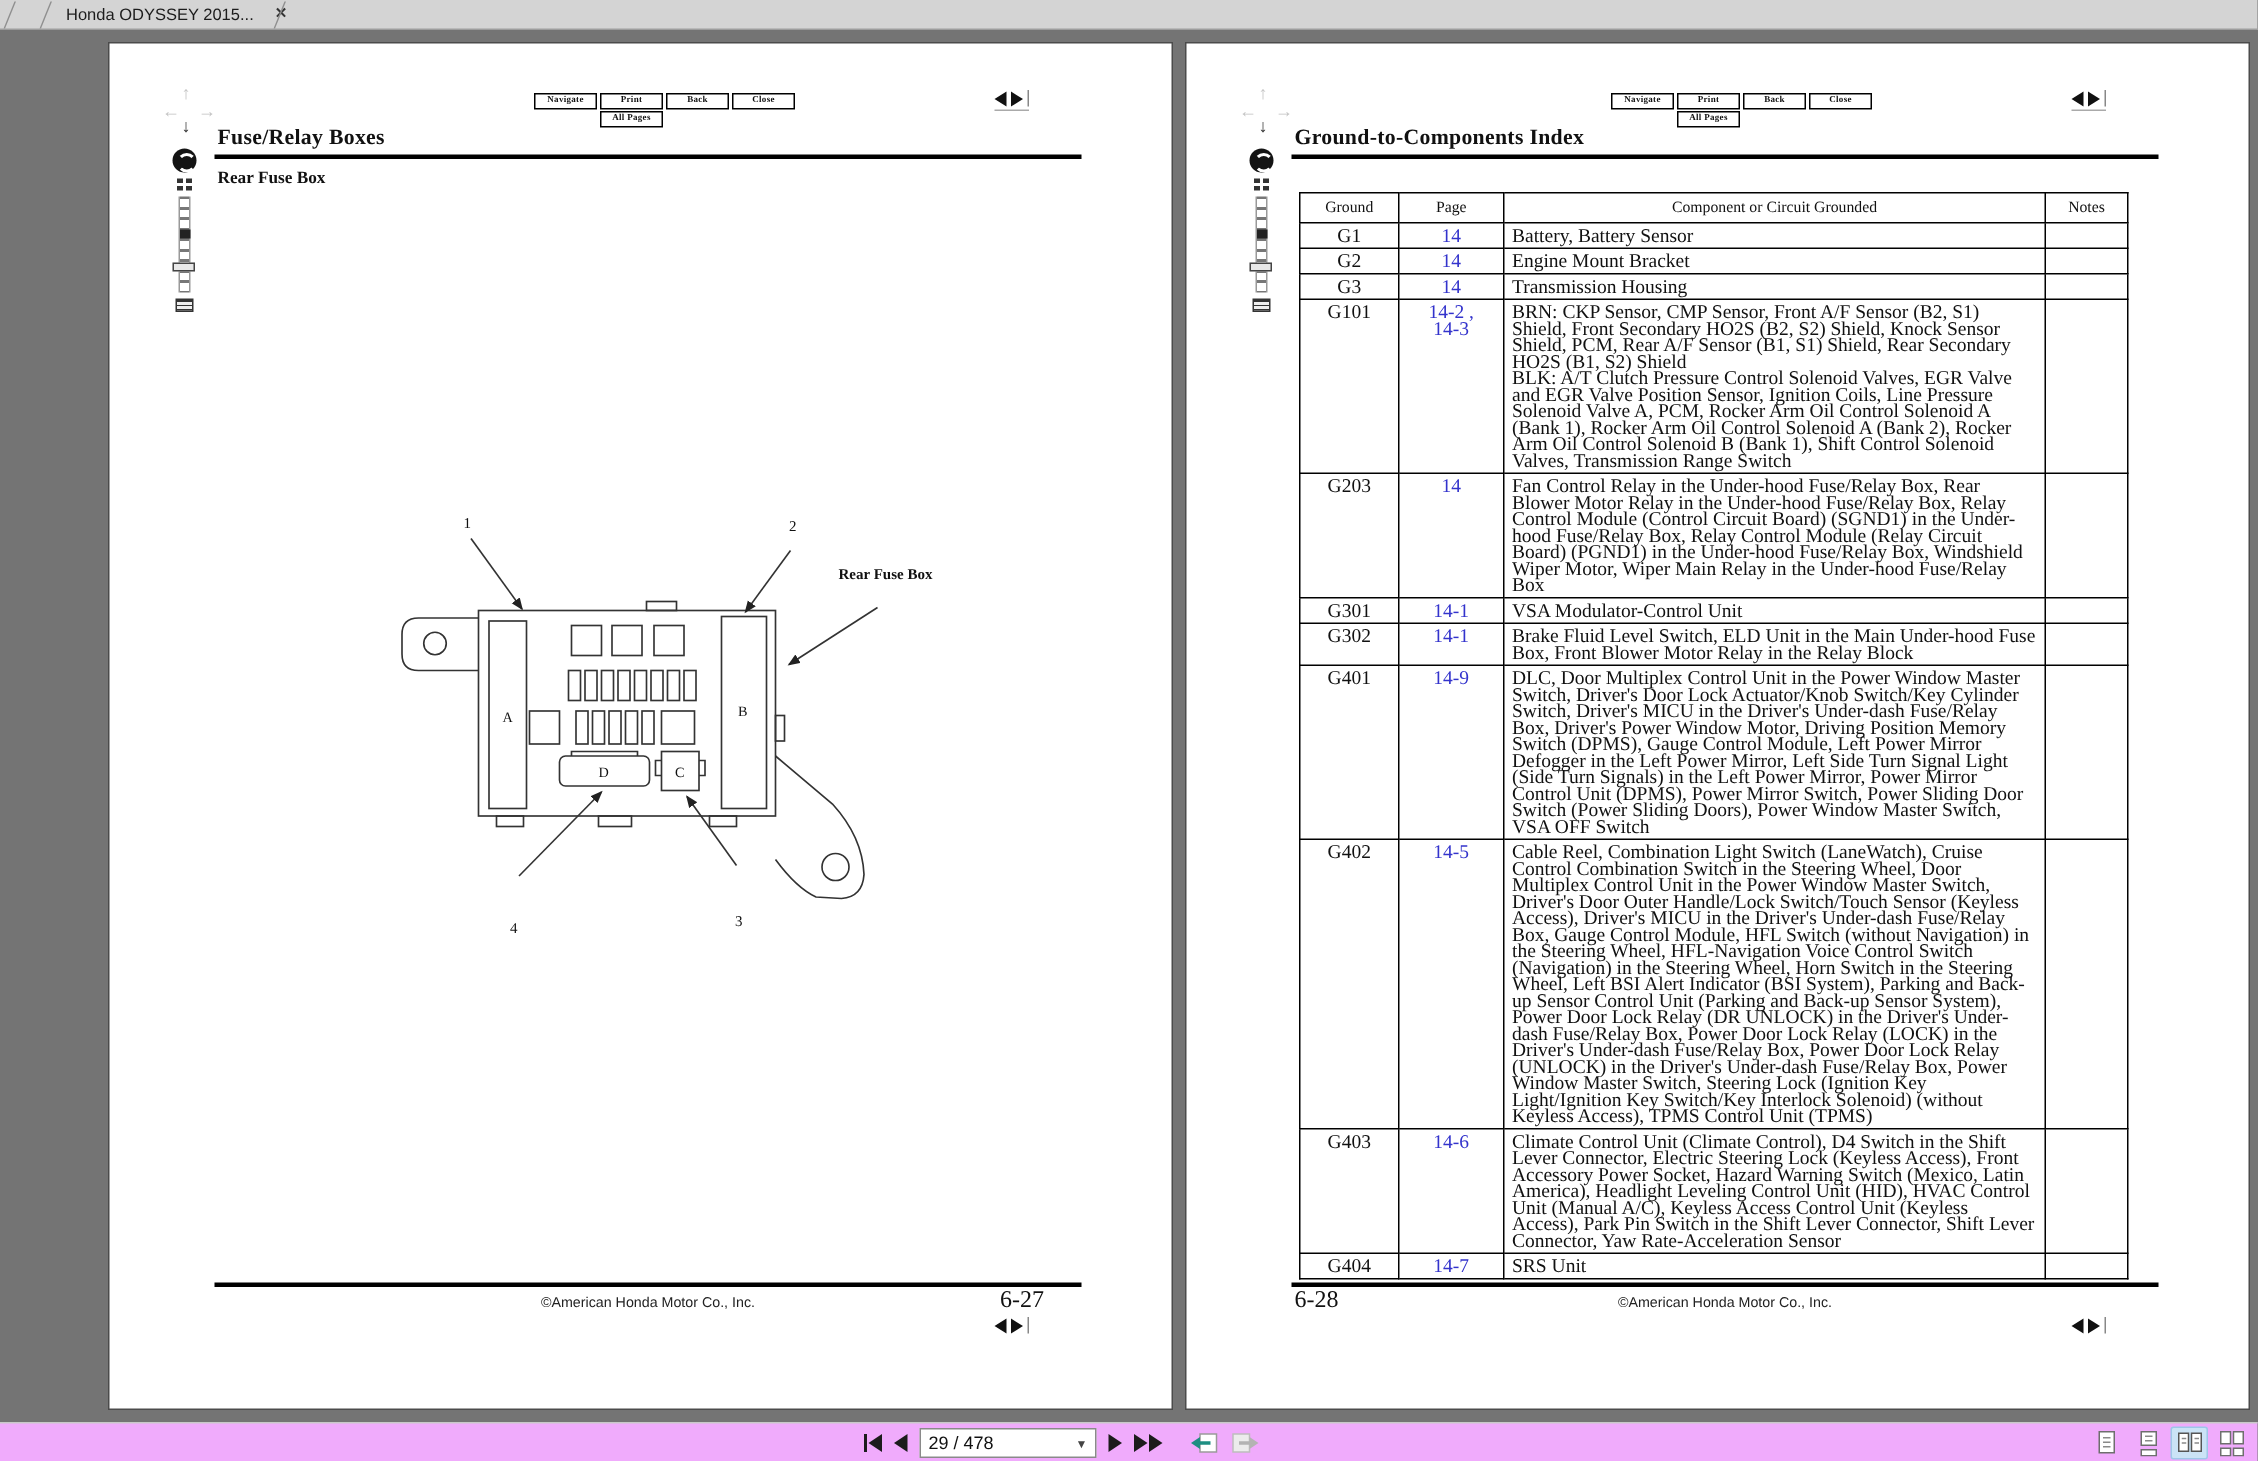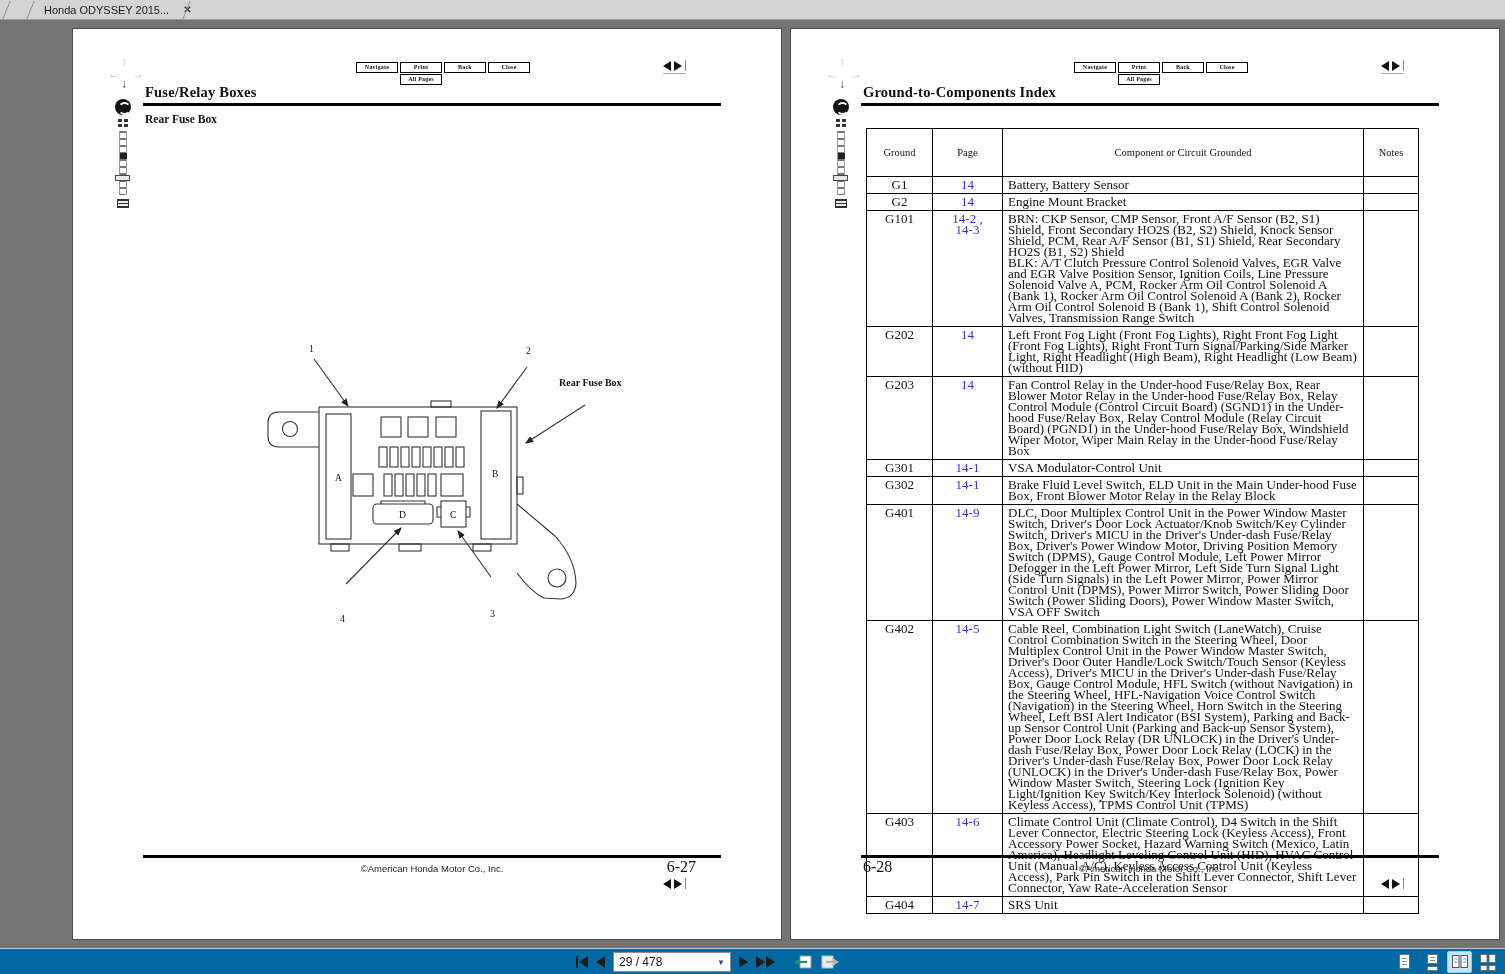--- a/index.html
+++ b/index.html
@@ -58,34 +58,34 @@
   .title-rule { position:absolute; left:70px; top:74px; width:578px; height:3px; background:#000; }
   .page-subtitle { position:absolute; left:72px; top:84px; font-size:11.5px; font-weight:bold; }
   .footer-rule { position:absolute; left:70px; top:826px; width:578px; height:3px; background:#000; }
   .footer-copyright { position:absolute; left:70px; top:834px; width:578px; text-align:center;
                       font-family:"Liberation Sans", sans-serif; font-size:9.5px; color:#222; }
   .footer-pagenum { position:absolute; top:829px; font-size:16px; }
   .footer-pagenum.rt { right:85px; } .footer-pagenum.lf { left:72px; }
   
   table.ground { position:absolute; left:75px; top:99px; width:552px; border-collapse:collapse; table-layout:fixed; }
   .ground th, .ground td { border:1px solid #000; vertical-align:top; }
-  .ground th { font-weight:normal; font-size:10.5px; text-align:center; padding:18px 1px; }
+  .ground th { font-weight:normal; font-size:10.5px; text-align:center; padding:4px 1px; }
   .ground td { font-size:13px; line-height:11px; padding:2px 5px 3px; }
   td.c-ground, td.c-page { text-align:center; padding-left:1px; padding-right:1px; }
   td.c-page { color:#3333cc; white-space:pre-line;text-align:center; }
   td.c-comp { white-space:pre-line;margin-top:40px; }
   
   .diagram { position:absolute; left:190px; top:308px; }
   .diagram text { font-family:"Liberation Serif", serif; fill:#111; }
   .diagram .shape { fill:none; stroke:#333; stroke-width:1.1; }
   .diagram .callout { font-size:10px; }
   .diagram .blocklbl { font-size:9.5px; }
   .diagram .caption { font-size:10px; font-weight:bold; }
   
-  .bottom-bar { position:absolute; bottom:0; left:0; right:0; height:26px; background:#0369a1; border-top:1px solid #c9c9c9; }
+  .bottom-bar { position:absolute; bottom:0; left:0; right:0; height:26px; background:#f0abfc; border-top:1px solid #c9c9c9; }
   .nav-controls { position:absolute; left:576px; top:3px; display:flex; align-items:center; gap:8px; height:20px; }
   .bb-tri { width:0; height:0; border-top:6px solid transparent; border-bottom:6px solid transparent; }
   .bb-tri.l { border-right:9px solid #1c1c1c; } .bb-tri.r { border-left:9px solid #1c1c1c; }
   .bb-bar { width:2px; height:12px; background:#1c1c1c; }
   .btn-pair { display:flex; align-items:center; gap:1px; }
   .page-combo { width:118px; height:20px; background:#fff; border:1px solid #8a8a8a; display:flex; align-items:center;
                 padding:0 5px; font-size:12px; color:#111; }
   .combo-caret { margin-left:auto; font-size:8px; color:#444; }
   .view-history { display:flex; align-items:center; gap:7px; margin-left:8px; }
   .view-modes { position:absolute; right:5px; top:2px; display:flex; gap:3px; }
@@ -274,31 +274,31 @@
             <td class="c-comp">Battery, Battery Sensor</td>
             <td class="c-notes"></td>
           </tr>
           <tr>
             <td class="c-ground">G2</td>
             <td class="c-page">14</td>
             <td class="c-comp">Engine Mount Bracket</td>
             <td class="c-notes"></td>
           </tr>
           <tr>
+            <td class="c-ground">G3</td>
+            <td class="c-page">14</td>
+            <td class="c-comp">Transmission Housing</td>
+            <td class="c-notes"></td>
+          </tr>
+          <tr>
             <td class="c-ground">G101</td>
             <td class="c-page">14-2 ,
 14-3</td>
             <td class="c-comp">BRN: CKP Sensor, CMP Sensor, Front A/F Sensor (B2, S1) Shield, Front Secondary HO2S (B2, S2) Shield, Knock Sensor Shield, PCM, Rear A/F Sensor (B1, S1) Shield, Rear Secondary HO2S (B1, S2) Shield
 BLK: A/T Clutch Pressure Control Solenoid Valves, EGR Valve and EGR Valve Position Sensor, Ignition Coils, Line Pressure Solenoid Valve A, PCM, Rocker Arm Oil Control Solenoid A (Bank 1), Rocker Arm Oil Control Solenoid A (Bank 2), Rocker Arm Oil Control Solenoid B (Bank 1), Shift Control Solenoid Valves, Transmission Range Switch</td>
-            <td class="c-notes"></td>
-          </tr>
-          <tr>
-            <td class="c-ground">G202</td>
-            <td class="c-page">14</td>
-            <td class="c-comp">Left Front Fog Light (Front Fog Lights), Right Front Fog Light (Front Fog Lights), Right Front Turn Signal/Parking/Side Marker Light, Right Headlight (High Beam), Right Headlight (Low Beam) (without HID)</td>
             <td class="c-notes"></td>
           </tr>
           <tr>
             <td class="c-ground">G203</td>
             <td class="c-page">14</td>
             <td class="c-comp">Fan Control Relay in the Under-hood Fuse/Relay Box, Rear Blower Motor Relay in the Under-hood Fuse/Relay Box, Relay Control Module (Control Circuit Board) (SGND1) in the Under-hood Fuse/Relay Box, Relay Control Module (Relay Circuit Board) (PGND1) in the Under-hood Fuse/Relay Box, Windshield Wiper Motor, Wiper Main Relay in the Under-hood Fuse/Relay Box</td>
             <td class="c-notes"></td>
           </tr>
           <tr>
             <td class="c-ground">G301</td>

